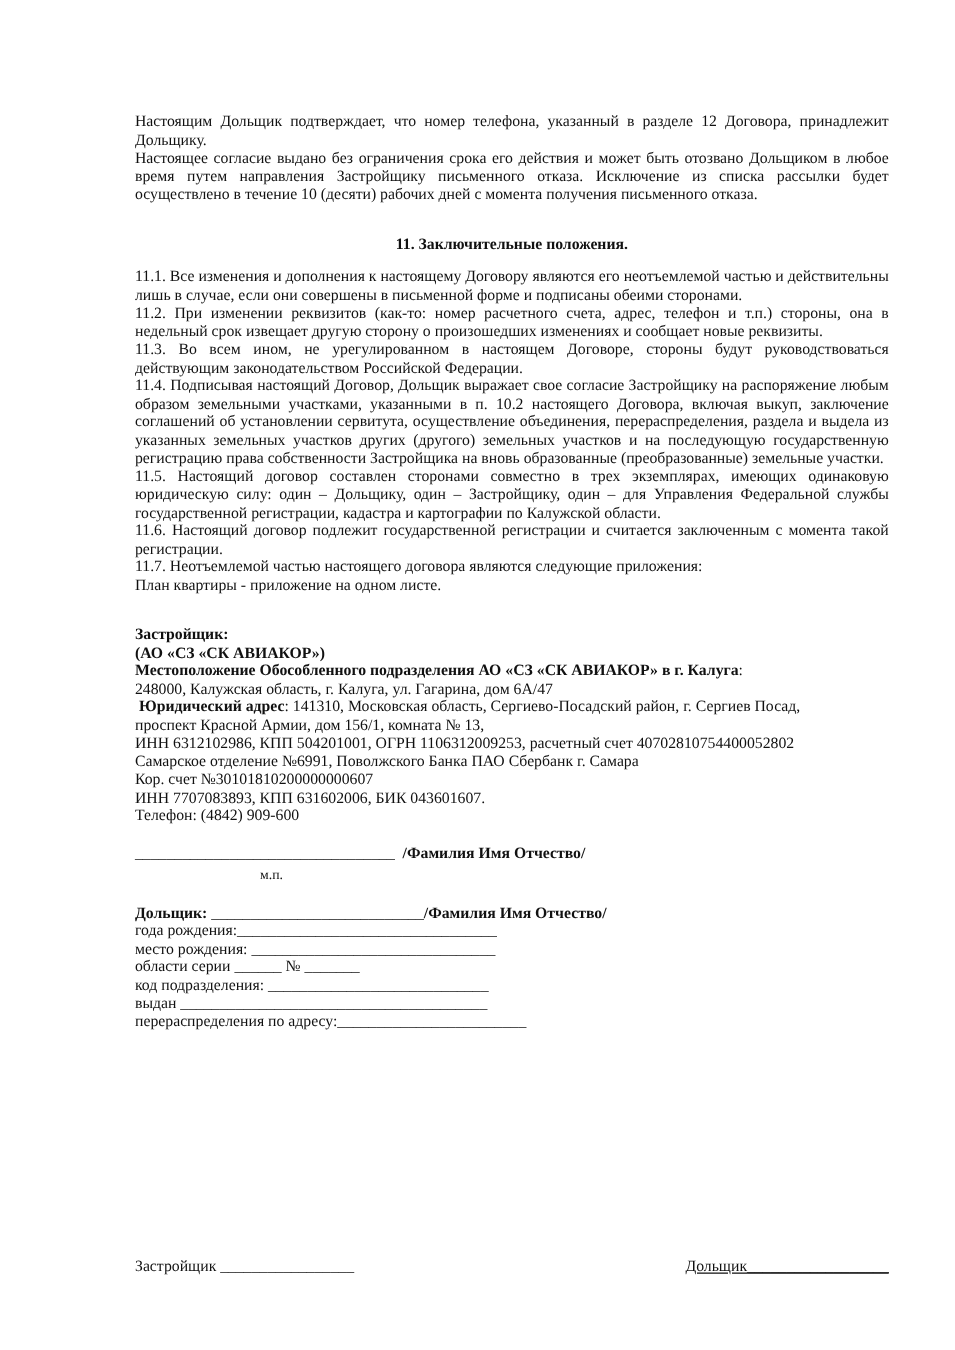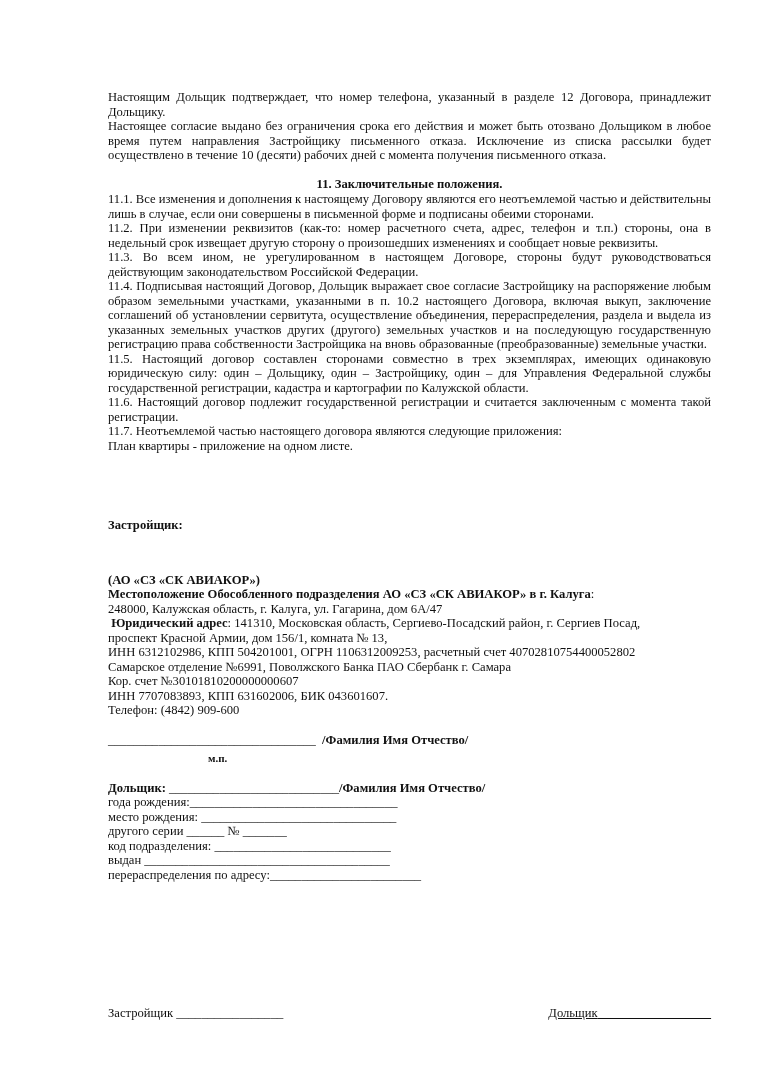--- a/index.html
+++ b/index.html
@@ -1,25 +1,25 @@
 <!DOCTYPE html>
 <html><head>
 <meta charset="utf-8">
 <style>
   html, body { margin: 0; padding: 0; background: #ffffff; }
   body { width: 764px; height: 1080px; position: relative; overflow: hidden;
          font-family: "Liberation Serif", "DejaVu Serif", serif; color: #111; }
   .page { position: absolute; left: 108px; top: 90px; width: 603px; font-size: 12.6px; line-height: 14.5px; }
   .p { margin: 0; }
   .j { text-align: justify; text-align-last: left; }
-  .h { text-align: center; font-weight: bold; margin: 1px; }
-  .b { font-weight: bold; margin-top: 40px; }
+  .h { text-align: center; font-weight: bold; margin: 12px; }
+  .b { font-weight: bold; }
   .gap1 { height: 13px; }
   .gap2 { height: 13px; }
-  .mp { font-weight: bold; font-size: 11px; padding-left: 100px; margin: 4px 0 0 0; }
+  .mp { font-weight: normal; font-size: 11px; padding-left: 100px; margin: 4px 0 0 0; }
   .footer { position: absolute; top: 1006px; left: 108px; width: 603px; font-size: 12.6px; line-height: 14.5px; }
   .footer .left { position: absolute; left: 0; top: 0; white-space: nowrap; }
   .footer .right { position: absolute; right: 0; top: 0; white-space: nowrap; text-decoration: underline; }
   .field { white-space: nowrap; }
 </style>
 </head>
 <body>
 
 <div class="page">
   <p class="p j">Настоящим Дольщик подтверждает,  что номер телефона, указанный в разделе 12 Договора, принадлежит Дольщику.</p>
@@ -60,21 +60,21 @@
   <div>
     <p class="p field"><span>_________________________________</span>&nbsp;&nbsp;<span class="b">/Фамилия Имя Отчество/</span></p>
     <p class="mp">м.п.</p>
   </div>
 
   <div style="height:15px"></div>
   <div>
     <p class="p field"><span class="b">Дольщик:</span> <span>___________________________</span><span class="b">/Фамилия Имя Отчество/</span></p>
     <p class="p field"><span>года рождения:</span><span>_________________________________</span></p>
     <p class="p field"><span>место рождения: </span><span>_______________________________</span></p>
-    <p class="p field"><span>другого серии </span><span>______</span><span> № </span><span>_______</span></p>
+    <p class="p field"><span>области серии </span><span>______</span><span> № </span><span>_______</span></p>
     <p class="p field"><span>код подразделения: </span><span>____________________________</span></p>
     <p class="p field"><span>выдан </span><span>_______________________________________</span></p>
     <p class="p field"><span>перераспределения по адресу:</span><span>________________________</span></p>
   </div>
 </div>
 
 <div class="footer">
   <div class="left"><span>Застройщик </span><span>_________________</span></div>
   <div class="right"><span>Дольщик</span><span>__________________</span></div>
 </div>

